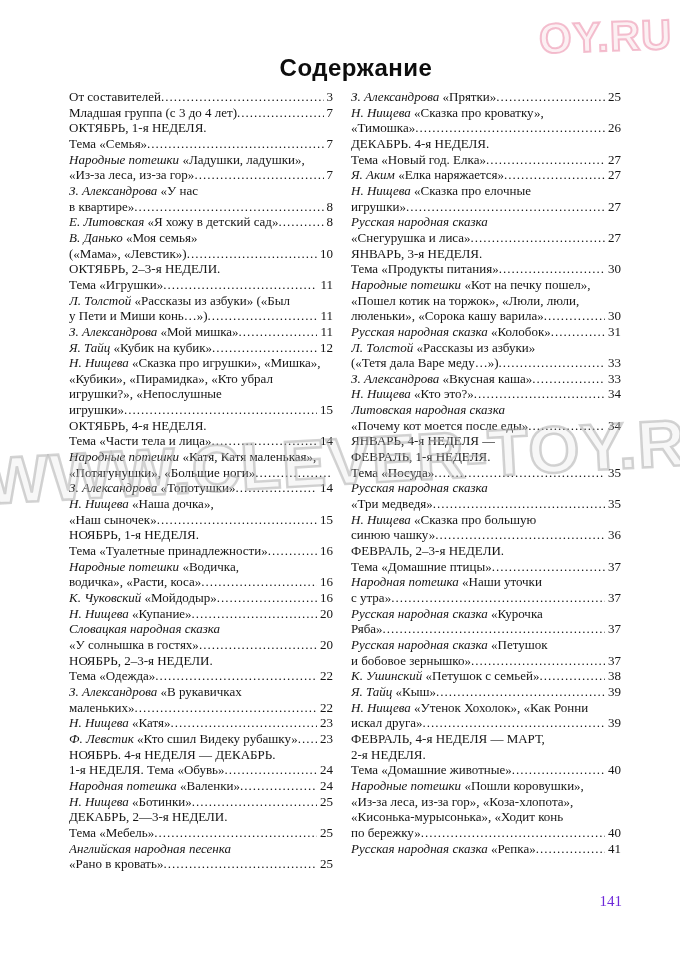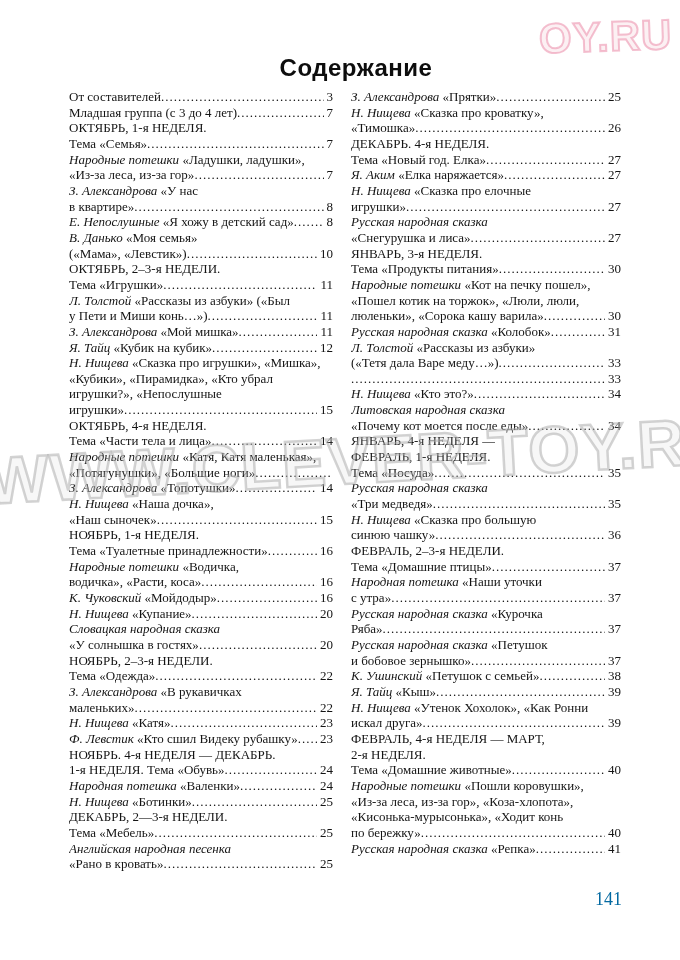--- a/index.html
+++ b/index.html
@@ -49,21 +49,21 @@
     position:absolute;top:16px;right:8px;
     font-family:"Liberation Sans", sans-serif;font-weight:bold;
     font-size:42px;line-height:1;white-space:nowrap;
     color:rgba(240,170,190,0.18);
     -webkit-text-stroke:2px rgba(235,140,170,0.55);
     letter-spacing:1px;transform:rotate(-2deg);
     pointer-events:none;z-index:5;
   }
   .footer-pg{
     position:absolute;right:58px;bottom:50px;
-    font-size:18px;color:#0369a1;
+    font-size:15px;color:#6d28d9;
   }
 </style>
 </head>
 <body>
 
 <div class="title">Содержание</div>
 
 <div class="columns">
   <div class="col left" id="col-left">
       <div class="line">
@@ -94,21 +94,21 @@
       </div>
       <div class="line">
         <span class="txt"><span class="i">З. Александрова </span><span class="n">«У нас</span></span>
       </div>
       <div class="line">
         <span class="txt"><span class="n">в квартире» </span></span>
         <span class="leader"></span>
         <span class="pg">8</span>
       </div>
       <div class="line">
-        <span class="txt"><span class="i">Е. Непослушные </span><span class="n">«Я хожу в детский сад»</span></span>
+        <span class="txt"><span class="i">Е. Литовская </span><span class="n">«Я хожу в детский сад»</span></span>
         <span class="leader"></span>
         <span class="pg">8</span>
       </div>
       <div class="line">
         <span class="txt"><span class="i">В. Данько </span><span class="n">«Моя семья»</span></span>
       </div>
       <div class="line">
         <span class="txt"><span class="n">(«Мама», «Левстик»)</span></span>
         <span class="leader"></span>
         <span class="pg">10</span>
@@ -346,20 +346,21 @@
       </div>
       <div class="line">
         <span class="txt"><span class="i">Л. Толстой </span><span class="n">«Рассказы из азбуки»</span></span>
       </div>
       <div class="line">
         <span class="txt"><span class="n">(«Тетя дала Варе меду…»)</span></span>
         <span class="leader"></span>
         <span class="pg">33</span>
       </div>
       <div class="line">
+        <span class="txt"><span class="i">З. Александрова </span><span class="n">«Вкусная каша» </span></span>
         <span class="leader"></span>
         <span class="pg">33</span>
       </div>
       <div class="line">
         <span class="txt"><span class="i">Н. Нищева </span><span class="n">«Кто это?»</span></span>
         <span class="leader"></span>
         <span class="pg">34</span>
       </div>
       <div class="line">
         <span class="txt"><span class="i">Литовская народная сказка</span></span>

